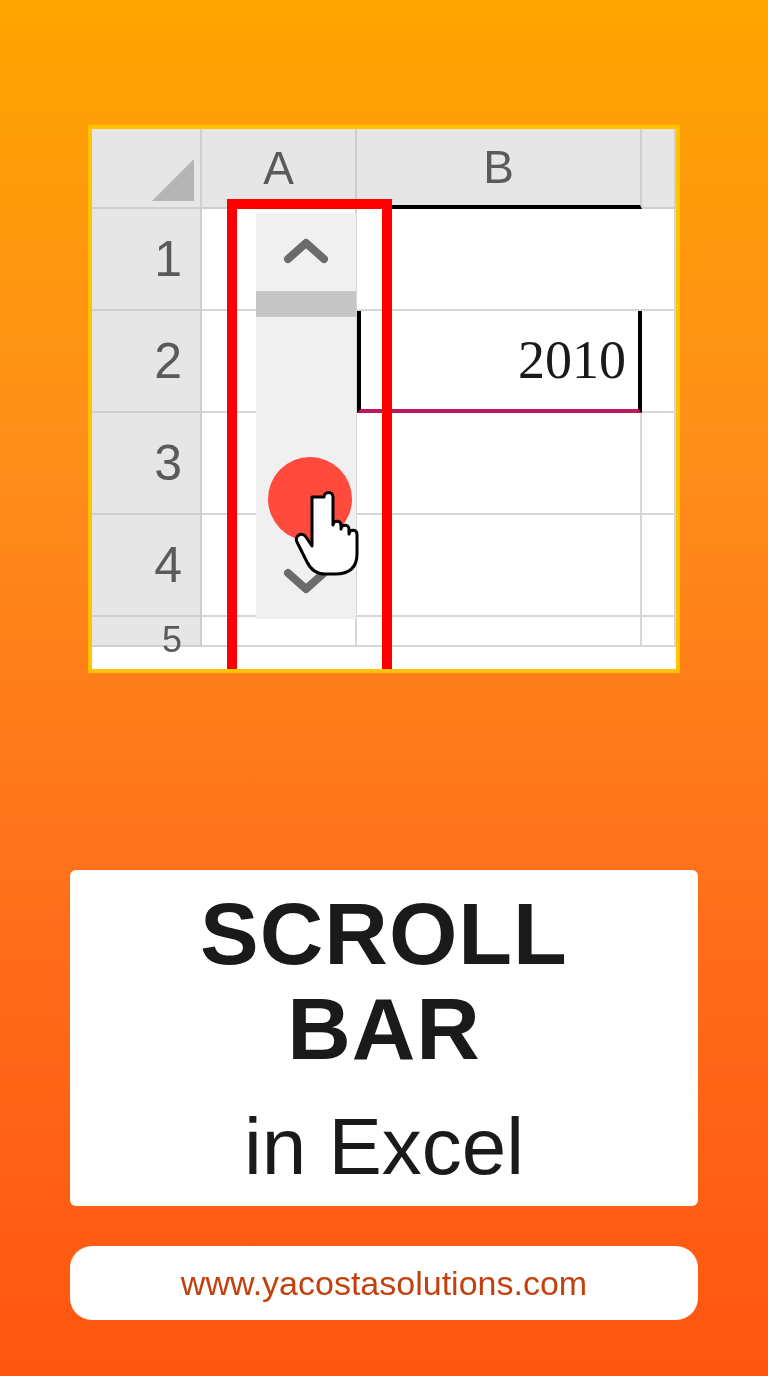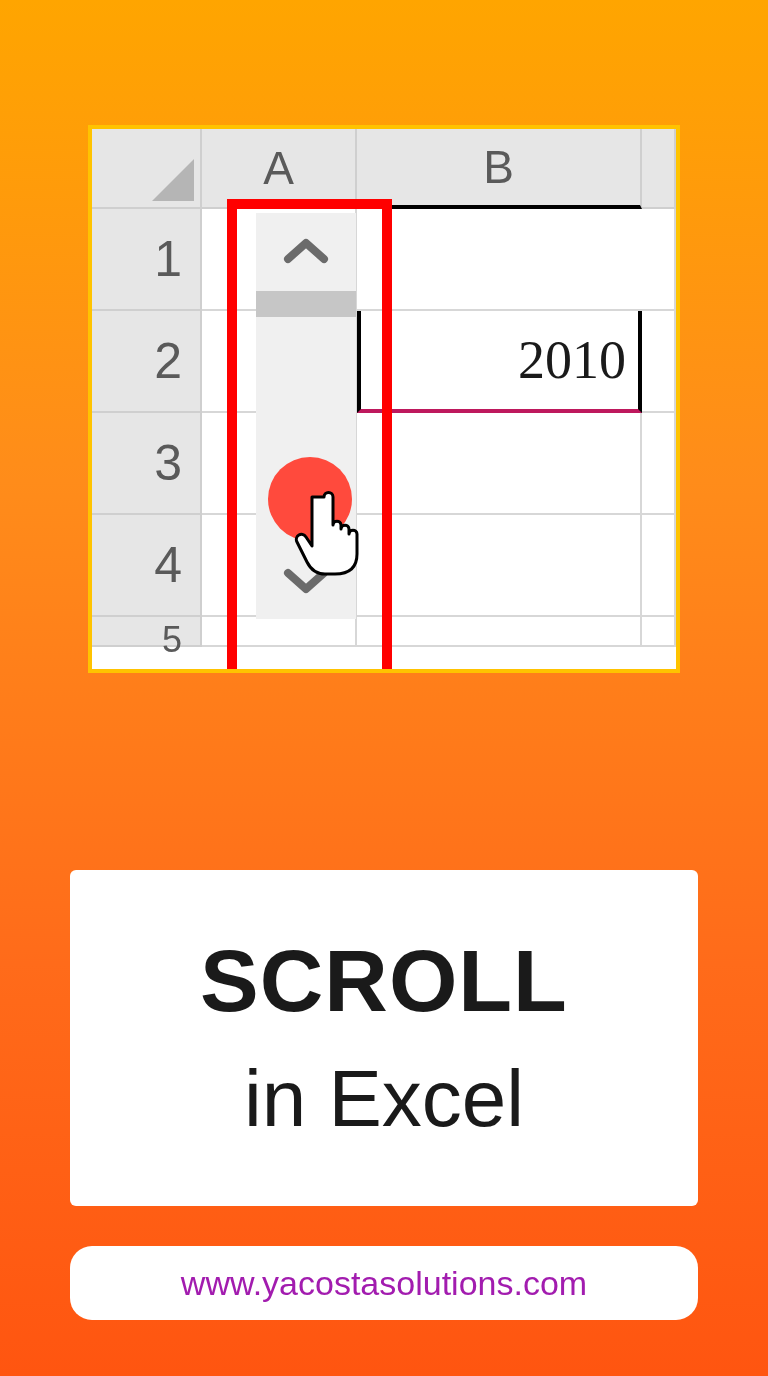--- a/index.html
+++ b/index.html
@@ -190,21 +190,21 @@
     left: 70px;
     width: 628px;
     height: 74px;
     background: #ffffff;
     border-radius: 22px;
     display: flex;
     align-items: center;
     justify-content: center;
     font-family: Verdana, sans-serif;
     font-size: 34px;
-    color: #a21caf;
+    color: #c2410c;
   }
 </style>
 </head>
 <body>
 
 <div class="excel-panel">
   <div class="grid">
 
     <div class="col-head-row">
       <div class="corner">
@@ -270,18 +270,19 @@
   <div class="click-dot"></div>
   <svg class="hand-cursor" viewBox="0 0 78 90">
     <path d="M30 10 c0 -6 9 -6 9 0 v28 c0 -5 8 -5 8 0 v4 c0 -5 8 -5 8 0 v5 c0 -5 8 -5 8 0 v20 c0 14 -8 20 -22 20 h-10 c-8 0 -14 -4 -18 -12 l-10 -20 c-3 -6 5 -11 9 -5 l6 9 v-49 z" fill="#ffffff" stroke="#000000" stroke-width="3" stroke-linejoin="round"></path>
   </svg>
 
   <div class="highlight-box"></div>
 </div>
 
 <div class="title-card">
   <div class="line">SCROLL</div>
+  <div class="line">BAR</div>
   <div class="line3">in Excel</div>
 </div>
 
 <div class="url-card">
   <span>www.yacostasolutions.com</span>
 </div>
 
 </body></html>

